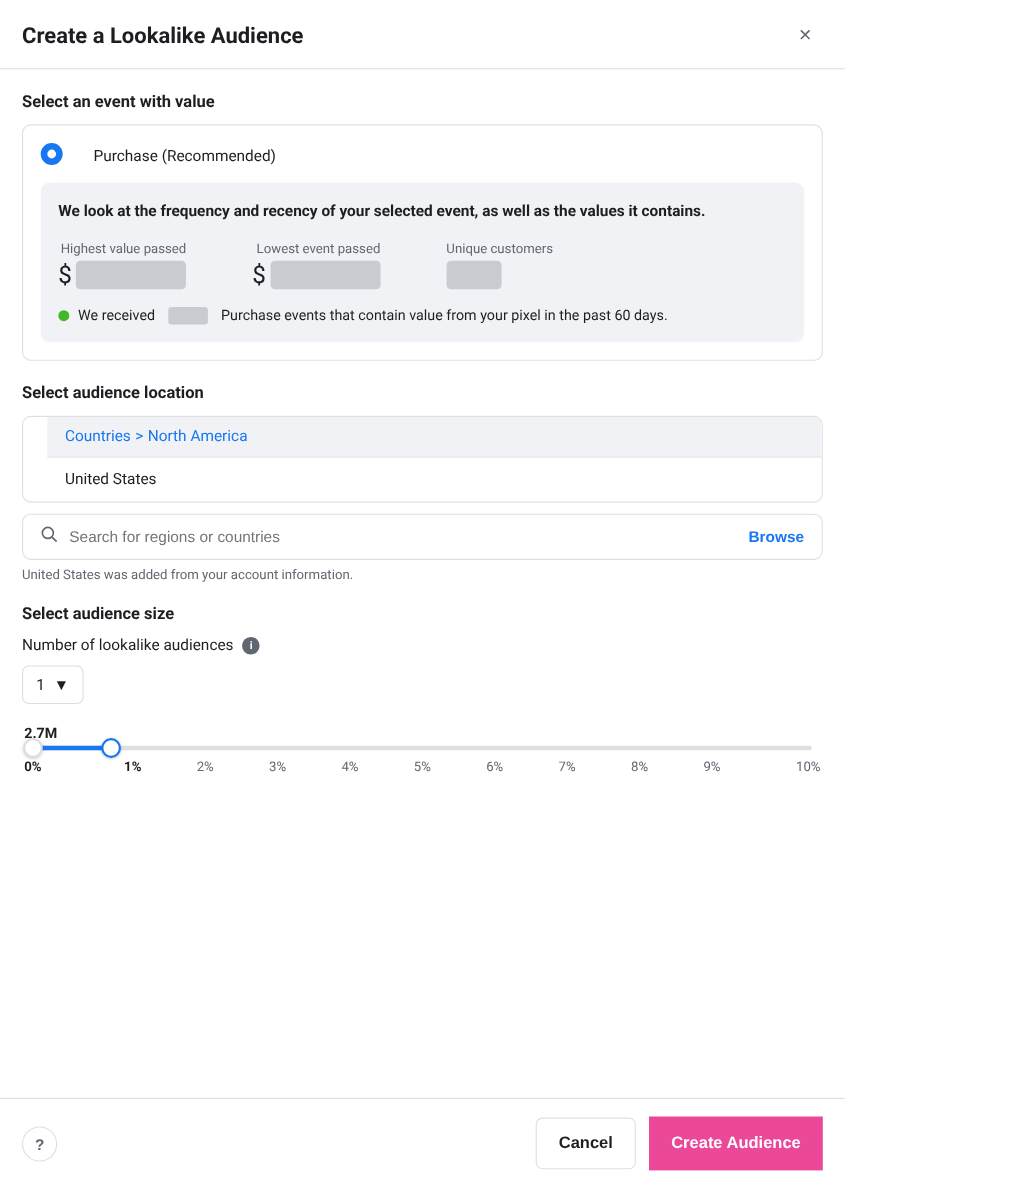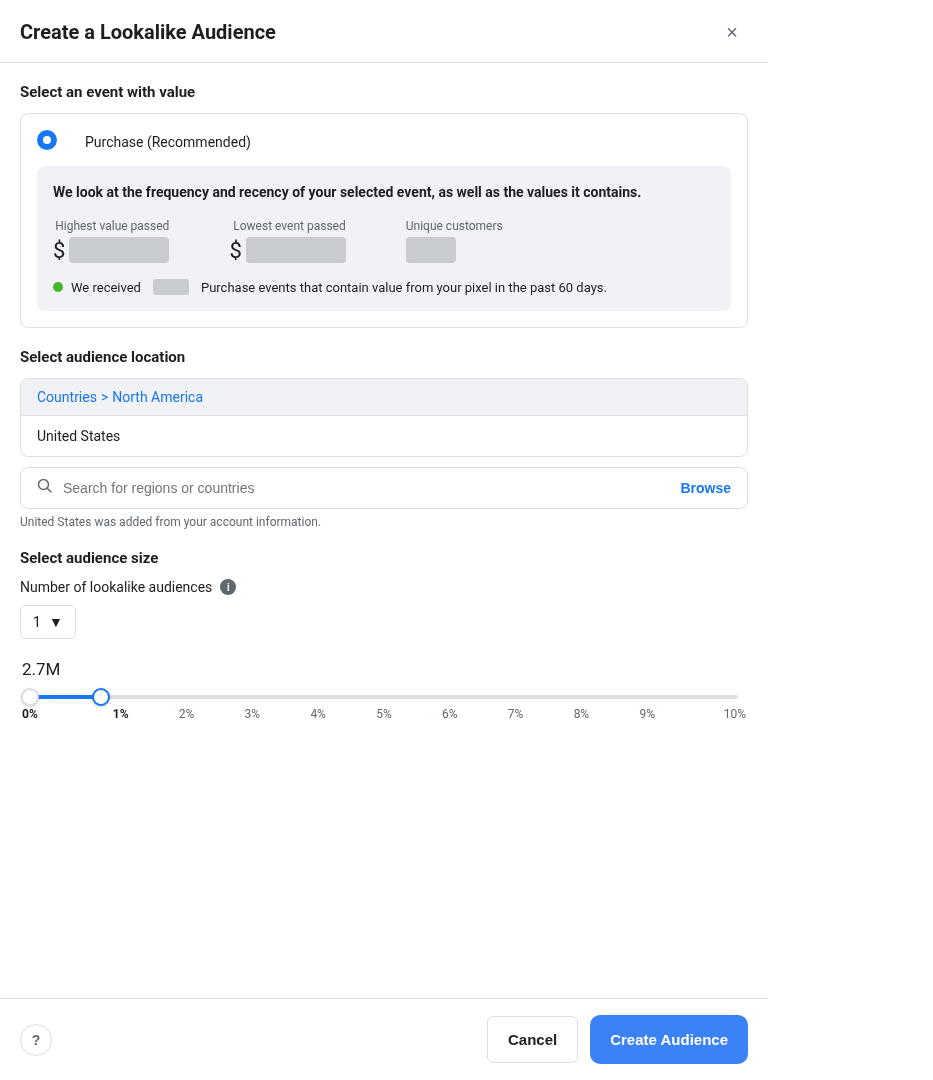--- a/index.html
+++ b/index.html
@@ -189,20 +189,21 @@
     }
 
     
     .location-section { margin-bottom: 20px; }
 
     .location-box {
       border: 1px solid #dddfe2;
       border-radius: 8px;
       overflow: hidden;
       margin-bottom: 0;
+      padding-left: 22px;
     }
 
     .breadcrumb-bar {
       background: #f0f2f5;
       padding: 10px 16px;
       display: flex;
       align-items: center;
       gap: 4px;
     }
 
@@ -276,24 +277,24 @@
       padding: 8px 12px;
       cursor: pointer;
       font-size: 14px;
       background: #fff;
       margin: 10px 0 20px 0;
     }
 
     .slider-section { padding: 0 0 10px 0; }
 
     .slider-value-label {
-      font-size: 17px;
-      font-weight: 400;
-      color: #1c1e21;
-      margin-bottom: 16px;
+      font-size: 13px;
+      font-weight: 700;
+      color: #1c1e21;
+      margin-bottom: 3px;
       margin-left: 2px;
     }
 
     .slider-container {
       position: relative;
       padding: 0 10px;
       margin-bottom: 8px;
     }
 
     .slider-track {
@@ -396,23 +397,23 @@
       border: 1px solid #dddfe2;
       border-radius: 6px;
       padding: 14px 20px;
       font-size: 15px;
       font-weight: 600;
       cursor: pointer;
       color: #1c1e21;
     }
 
     .create-btn {
-      background: #3b82f6;
+      background: #ec4899;
       border: none;
-      border-radius: 10px;
+      border-radius: 0;
       padding: 16px 20px;
       font-size: 15px;
       font-weight: 700;
       cursor: pointer;
       color: #fff;
     }
 
     .info-icon {
       display: inline-flex;
       align-items: center;

